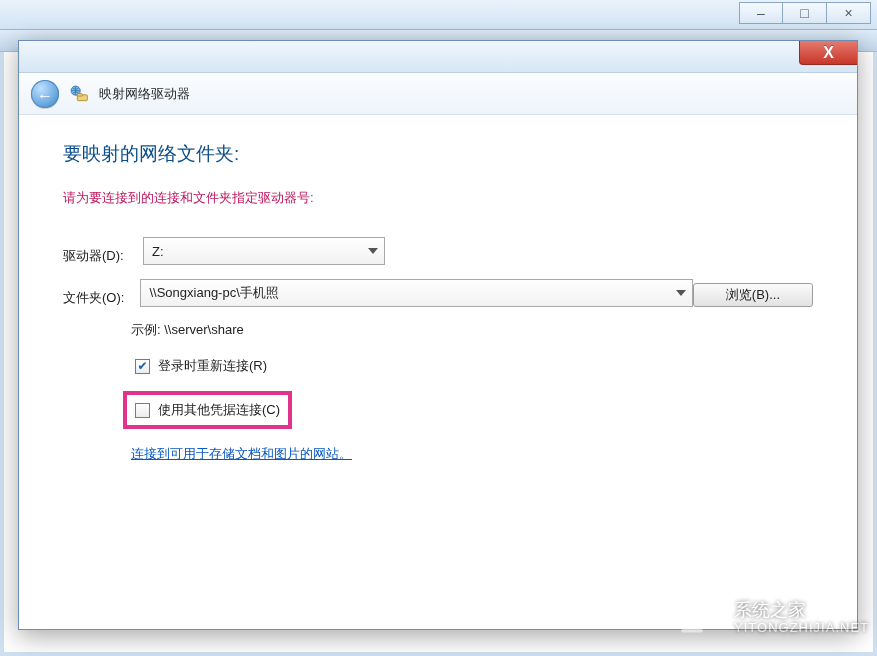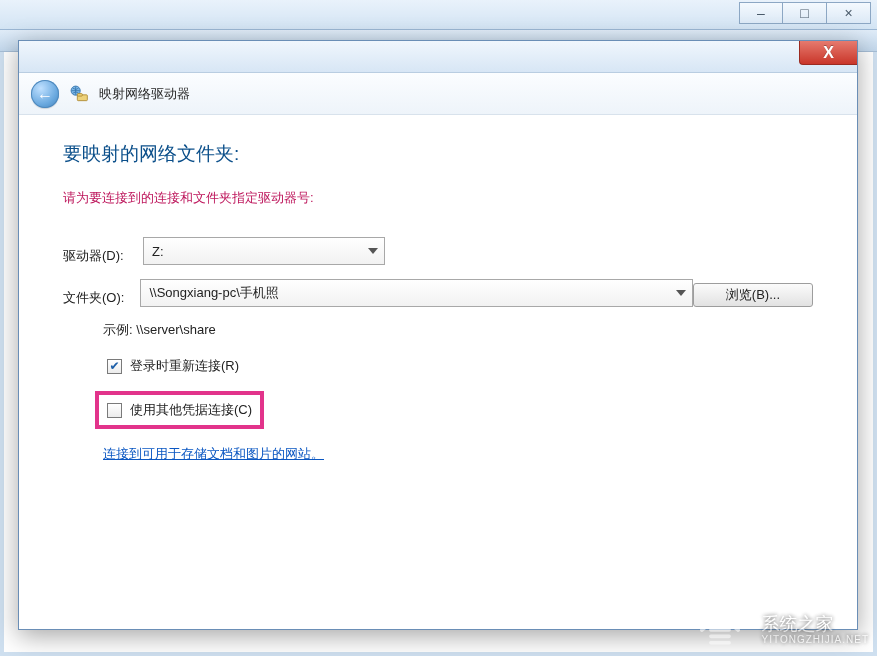--- a/index.html
+++ b/index.html
@@ -132,21 +132,21 @@
   }
   .browse-btn {
     width: 124px; height: 24px;
     border: 1px solid #9d9d9d;
     background: linear-gradient(#fbfbfb, #e2e2e2);
     font-size: 13px; color: #222;
     display: flex; align-items: center; justify-content: center;
     border-radius: 3px;
   }
 
-  .indent-block { margin-left: 40px; margin-top: 6px; }
+  .indent-block { margin-left: 68px; margin-top: 6px; }
   .example { font-size: 13px; color: #222; margin-bottom: 16px; }
 
   .checkbox-row {
     display: flex; align-items: center; gap: 8px;
     font-size: 13px; color: #222; margin-bottom: 14px;
     padding: 2px 4px;
   }
   .cbox {
     width: 15px; height: 15px;
     border: 1px solid #7a7a7a;
@@ -163,31 +163,31 @@
   }
   .highlight-box .checkbox-row { margin-bottom: 0; }
 
   .link {
     color: #0b57c2; text-decoration: underline;
     font-size: 13px; margin-top: 6px; display: inline-block;
   }
 
   .watermark {
     position: absolute;
-    right: 8px; bottom: 6px;
+    right: 8px; bottom: 18px;
     display: flex; align-items: center; gap: 20px;
     color: #fff;
     text-shadow: 0 0 4px rgba(0,0,0,.7), 0 0 4px rgba(0,0,0,.7);
     opacity: 0.55;
   }
   .watermark .wm-shape {
     width: 44px; height: 40px;
   }
   .watermark .wm-text { font-size: 18px; line-height: 1.05; }
-  .watermark .wm-sub { font-size: 10px; letter-spacing: 1px; }
+  .watermark .wm-sub { font-size: 13px; letter-spacing: 1px; }
 </style>
 </head>
 <body>
 
 <div class="parent-titlebar">
   <div class="btns">
     <div class="btn">–</div>
     <div class="btn">□</div>
     <div class="btn">×</div>
   </div>

